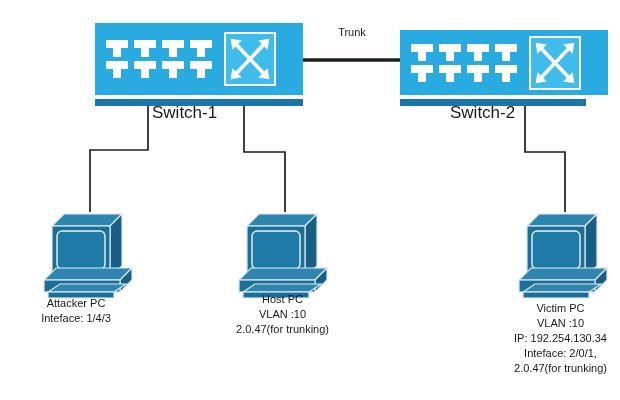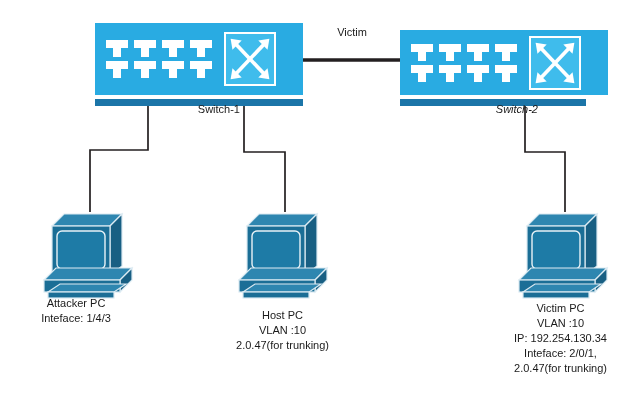--- a/index.html
+++ b/index.html
@@ -48,23 +48,23 @@
     margin-left:4px;
     position:relative;
   }
   .xpanel svg{display:block;width:100%;height:100%;}
   .switch-bar{
     position:absolute;
     height:7px;background:#1B75A8;
   }
   .switch-label{
     position:absolute;
-    font-size:11px;
+    font-size:17px;
     white-space:nowrap;
-    text-align:right;
+    text-align:left;
   }
 
   
   .pc{position:absolute;width:104px;height:96px;}
   .pc svg{display:block;width:104px;height:96px;}
 
   .pc-label{
     position:absolute;
     font-size:11px;
     line-height:15px;
@@ -120,21 +120,21 @@
         <polygon points="5,49 7,37 17,47"></polygon>
         <polygon points="47,49 35,47 45,37"></polygon>
       </g>
     </svg>
   </div>
 </div>
 <div class="switch-bar" style="left:95px;top:99px;width:208px;"></div>
 <div class="switch-label" style="left:152px;top:103px;width:88px;">Switch-1</div>
 
 <div class="trunk-label" style="left:316px;top:25px;width:72px;">
-  <div>Victim</div>
+  <div>Trunk</div>
 </div>
 
 <div class="switch-body" style="left:400px;top:30px;width:208px;height:65px;">
   <div class="ports">
     <span class="port"></span>
     <span class="port"></span>
     <span class="port"></span>
     <span class="port"></span>
     <span class="port"></span>
     <span class="port"></span>
@@ -150,21 +150,21 @@
       <g fill="#ffffff">
         <polygon points="5,5 17,7 7,17"></polygon>
         <polygon points="47,5 45,17 35,7"></polygon>
         <polygon points="5,49 7,37 17,47"></polygon>
         <polygon points="47,49 35,47 45,37"></polygon>
       </g>
     </svg>
   </div>
 </div>
 <div class="switch-bar" style="left:400px;top:99px;width:186px;"></div>
-<div class="switch-label" style="left:450px;top:103px;width:88px;font-style:italic;">Switch-2</div>
+<div class="switch-label" style="left:450px;top:103px;width:88px;">Switch-2</div>
 
 <div class="pc" style="left:34px;top:204px;">
   <svg viewBox="0 0 104 96">
 
     <polygon points="18,22 30,10 88,10 76,22" fill="#2E86B0" stroke="#dbeaf2" stroke-width="1.2"></polygon>
 
     <polygon points="76,22 88,10 88,62 76,72" fill="#185F83" stroke="#dbeaf2" stroke-width="1.2"></polygon>
 
     <rect x="18" y="22" width="58" height="50" fill="#1B6E96" stroke="#dbeaf2" stroke-width="1.2"></rect>
 
@@ -194,21 +194,21 @@
     <rect x="18" y="22" width="58" height="50" fill="#1B6E96" stroke="#dbeaf2" stroke-width="1.2"></rect>
     <rect x="23" y="27" width="48" height="38" rx="5" fill="#1E7BA6" stroke="#e8f2f7" stroke-width="1.4"></rect>
     <polygon points="10,76 22,64 98,64 86,76" fill="#2E86B0" stroke="#dbeaf2" stroke-width="1.2"></polygon>
     <polygon points="86,76 98,64 98,76 86,88" fill="#185F83" stroke="#dbeaf2" stroke-width="1.2"></polygon>
     <rect x="10" y="76" width="76" height="12" fill="#1B6E96" stroke="#dbeaf2" stroke-width="1.2"></rect>
     <rect x="58" y="80" width="22" height="3" fill="#e8f2f7"></rect>
     <polygon points="14,88 26,80 92,80 80,88" fill="#2E86B0" stroke="#dbeaf2" stroke-width="1.2"></polygon>
     <rect x="14" y="88" width="66" height="6" fill="#1B6E96" stroke="#dbeaf2" stroke-width="1.2"></rect>
   </svg>
 </div>
-<div class="pc-label" style="left:185px;top:308px;width:195px;">
+<div class="pc-label" style="left:185px;top:292px;width:195px;">
   <div>Host PC</div>
   <div>VLAN :10</div>
   <div>2.0.47(for trunking)</div>
 </div>
 
 <div class="pc" style="left:509px;top:204px;">
   <svg viewBox="0 0 104 96">
     <polygon points="18,22 30,10 88,10 76,22" fill="#2E86B0" stroke="#dbeaf2" stroke-width="1.2"></polygon>
     <polygon points="76,22 88,10 88,62 76,72" fill="#185F83" stroke="#dbeaf2" stroke-width="1.2"></polygon>
     <rect x="18" y="22" width="58" height="50" fill="#1B6E96" stroke="#dbeaf2" stroke-width="1.2"></rect>

